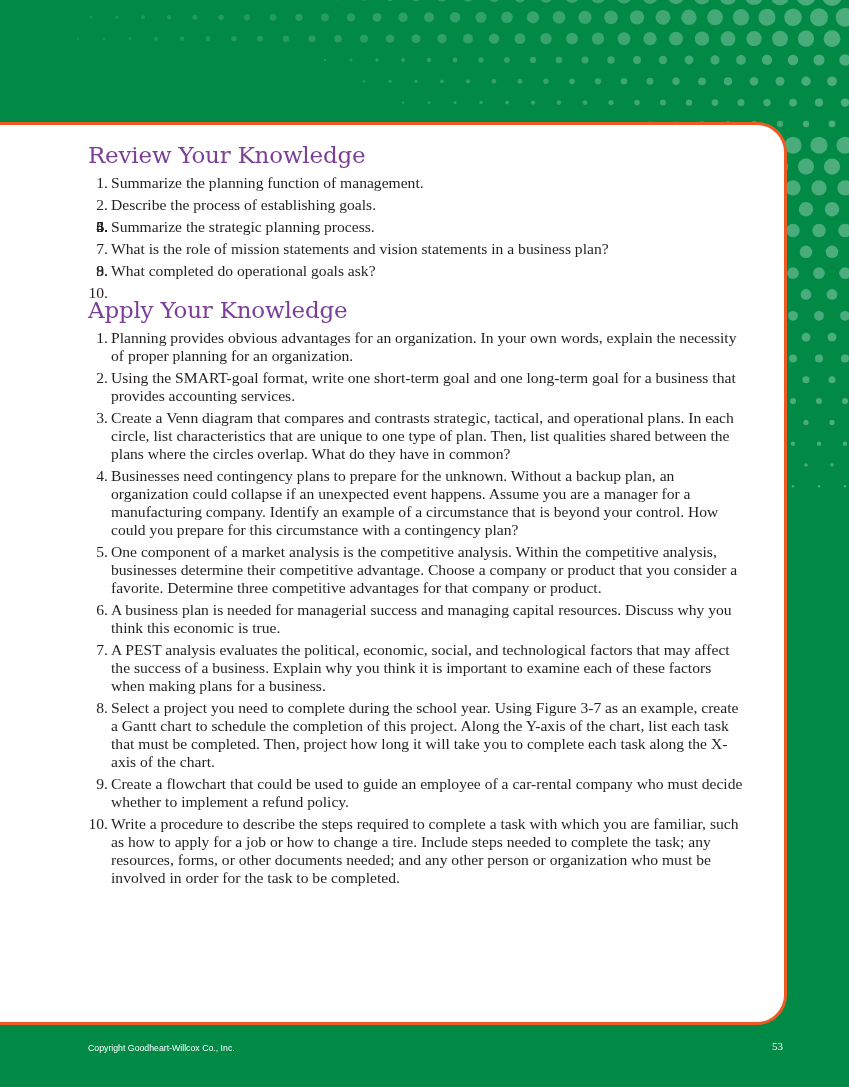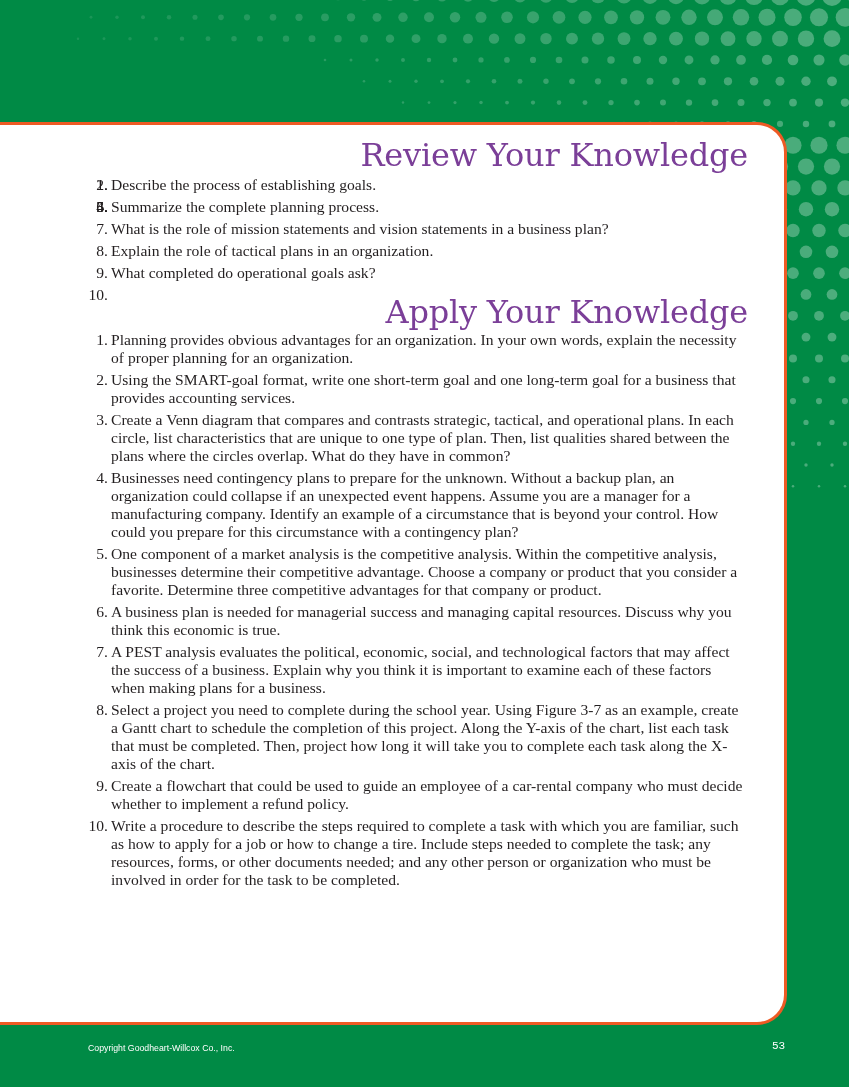--- a/index.html
+++ b/index.html
@@ -30,25 +30,24 @@
     .content {
       position: absolute;
       left: 88px; top: 138px;
       width: 660px;
       color: #231f20;
     }
     h2.section-title {
       font-family: "DejaVu Serif", "Liberation Serif", serif;
       font-weight: normal;
       color: #7b3f98;
-      font-size: 32px;
+      font-size: 23px;
       letter-spacing: -0.2px;
       line-height: 34px;
       margin-bottom: 2px;
-      text-align: right;
     }
     ol.q-list {
       list-style: none;
       font-family: "Liberation Serif", "DejaVu Serif", serif;
       font-size: 15.6px;
       line-height: 18px;
     }
     ol.q-list li {
       position: relative;
       padding-left: 23px;
@@ -62,21 +61,21 @@
     .apply-title { margin-top: 13px; }
     .apply li { margin-bottom: 4.5px; }
     .footer-copyright {
       position: absolute; left: 88px; top: 1042px;
       font-family: "Liberation Sans", "DejaVu Sans", sans-serif;
       font-size: 9.5px; color: #ffffff;
       transform: scaleX(0.92); transform-origin: left;
     }
     .footer-page {
       position: absolute; left: 772px; top: 1040px;
-      font-family: Liberation Mono, monospace;
+      font-family: Liberation Serif, serif;
       font-size: 11px; color: #ffffff;
     }
   </style>
 </head>
 <body>
 
 <div class="header-band"></div>
 
 <svg class="dots" width="849" height="1087" viewBox="0 0 849 1087" id="dot-svg">
     <circle cx="78" cy="-4" r="1.3862190812720847" fill="#ffffff" fill-opacity="0.10"></circle>
@@ -318,28 +317,28 @@
     <circle cx="845" cy="486.35999999999996" r="1.2565714285714298" fill="#ffffff" fill-opacity="0.30"></circle>
     <circle cx="871" cy="486.35999999999996" r="1.2565714285714298" fill="#ffffff" fill-opacity="0.31"></circle>
   </svg>
 
 <div class="panel"></div>
 
 <div class="content">
   <section>
     <h2 class="section-title">Review Your Knowledge</h2>
     <ol class="q-list review" id="review-list">
-        <li><span class="num">1.</span></li>
+        <li><span class="num">1.</span><span>Summarize the planning function of management.</span></li>
         <li><span class="num">2.</span><span>Describe the process of establishing goals.</span></li>
         <li><span class="num">3.</span></li>
         <li><span class="num">4.</span></li>
         <li><span class="num">5.</span></li>
-        <li><span class="num">6.</span><span>Summarize the complete planning process.</span></li>
+        <li><span class="num">6.</span><span>Summarize the strategic planning process.</span></li>
         <li><span class="num">7.</span><span>What is the role of mission statements and vision statements in a business plan?</span></li>
-        <li><span class="num">8.</span><span>Explain the role of tactical plans in an organization.</span></li>
+        <li><span class="num">8.</span></li>
         <li><span class="num">9.</span><span>What completed do operational goals ask?</span></li>
         <li><span class="num">10.</span></li>
       </ol>
   </section>
   <section>
     <h2 class="section-title apply-title">Apply Your Knowledge</h2>
     <ol class="q-list apply" id="apply-list">
         <li><span class="num">1.</span><span>Planning provides obvious advantages for an organization. In your own words, explain the necessity of proper planning for an organization.</span></li>
         <li><span class="num">2.</span><span>Using the SMART-goal format, write one short-term goal and one long-term goal for a business that provides accounting services.</span></li>
         <li><span class="num">3.</span><span>Create a Venn diagram that compares and contrasts strategic, tactical, and operational plans. In each circle, list characteristics that are unique to one type of plan. Then, list qualities shared between the plans where the circles overlap. What do they have in common?</span></li>

